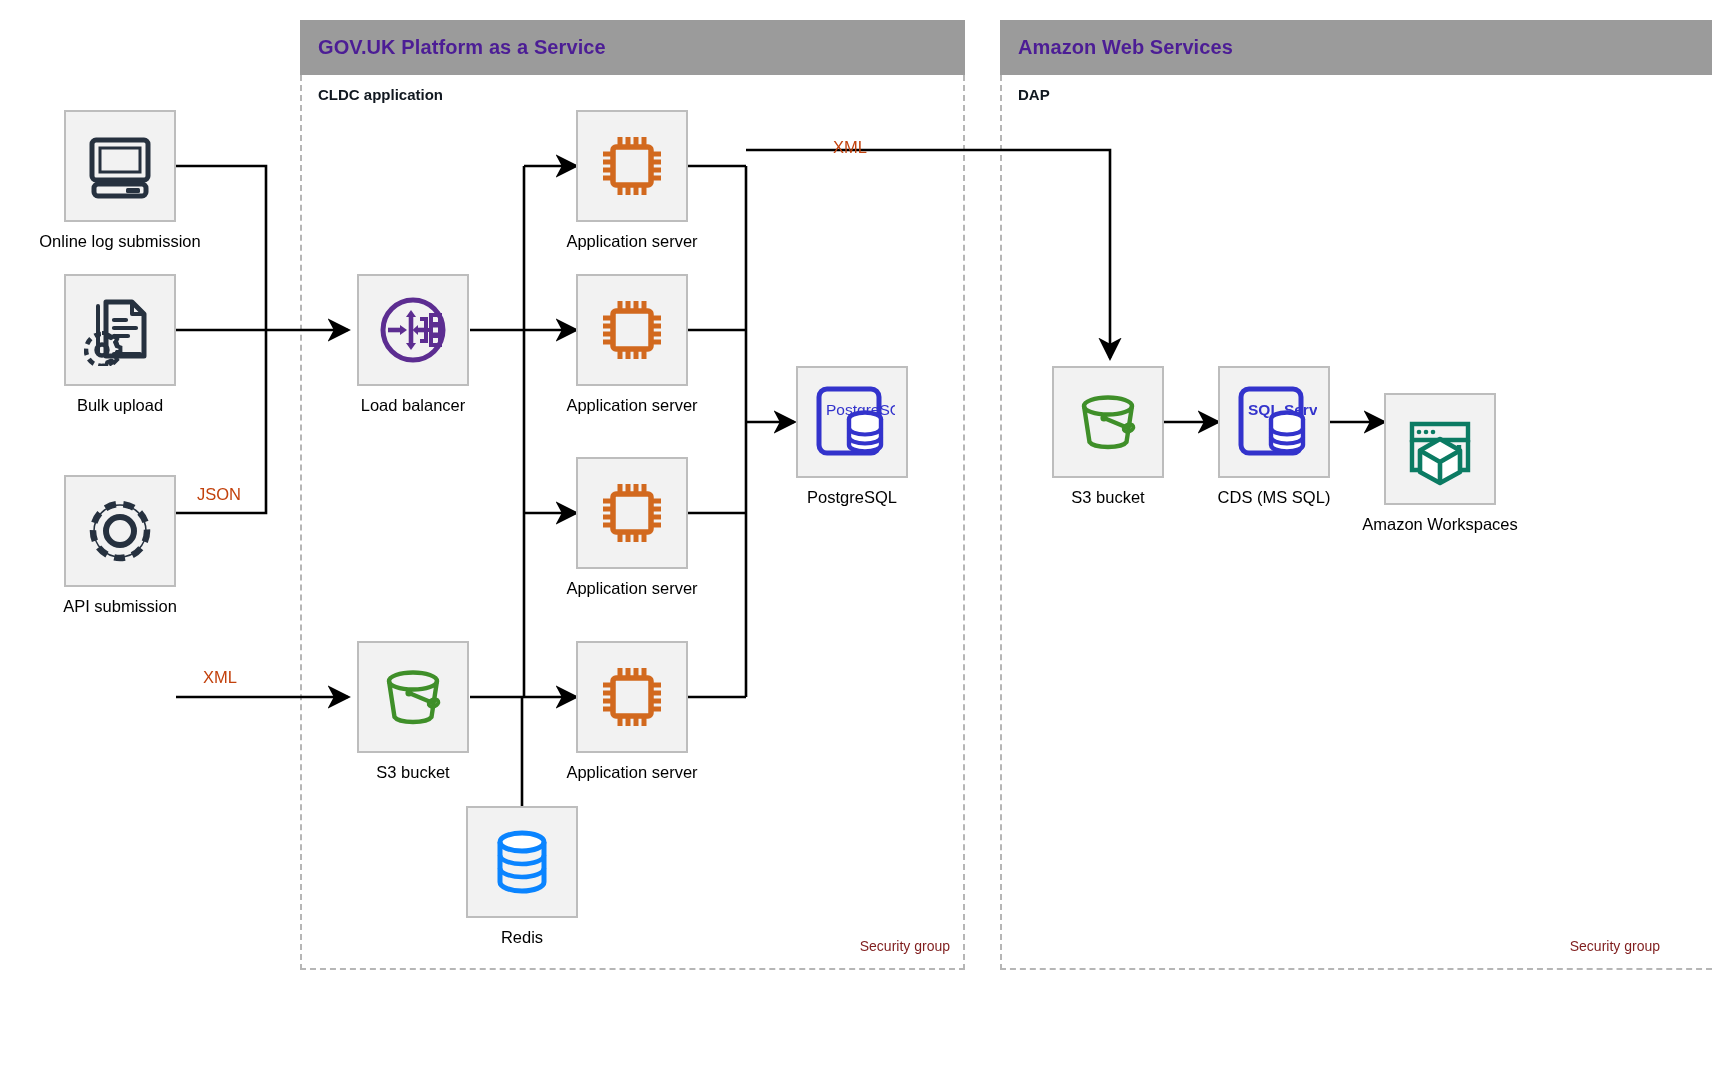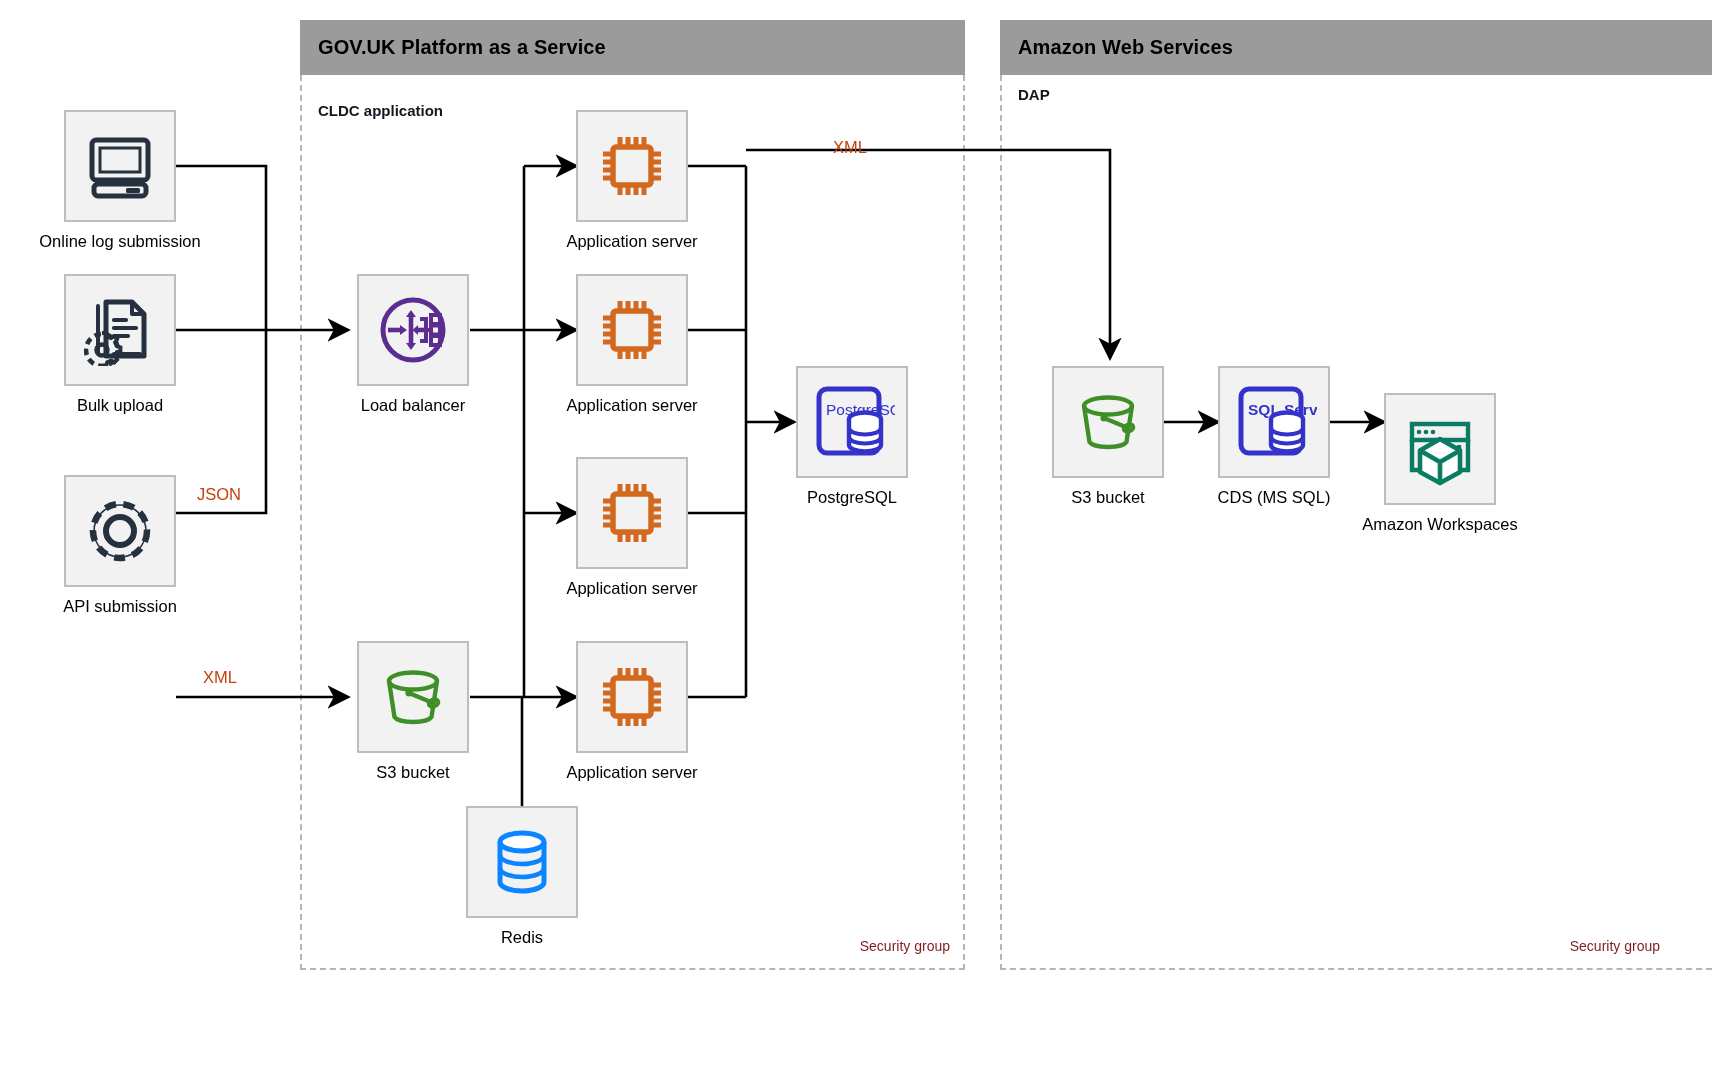--- a/index.html
+++ b/index.html
@@ -5,21 +5,21 @@
   html,body{margin:0;padding:0;background:#ffffff;}
   body{
     width:1712px;height:1082px;position:relative;overflow:hidden;
     font-family:"Liberation Sans", sans-serif;
     color:#1d2733;
   }
   .stage{position:absolute;left:0;top:0;width:1712px;height:1082px;}
 
   
   .group-header{
-    position:absolute;background:#9b9b9b;color:#000000;
+    position:absolute;background:#9b9b9b;color:#4c1d95;
     font-weight:bold;font-size:20px;letter-spacing:.1px;
     display:flex;align-items:center;padding-left:18px;box-sizing:border-box;
   }
   .group-body{
     position:absolute;border:2px dashed #b6b6b6;border-top:none;box-sizing:border-box;
   }
   .group-sublabel{
     position:absolute;font-weight:bold;font-size:15px;color:#111820;
   }
   .group-foot{
@@ -46,21 +46,21 @@
 </style>
 </head>
 <body>
 
 <div class="stage">
 
   <div class="group-header" style="left:300px;top:20px;width:665px;height:55px;">
     <span>GOV.UK Platform as a Service</span>
   </div>
   <div class="group-body" style="left:300px;top:75px;width:665px;height:895px;"></div>
-  <div class="group-sublabel" style="left:318px;top:86px;margin-top:16px;">CLDC application</div>
+  <div class="group-sublabel" style="left:318px;top:86px;">CLDC application</div>
   <div class="group-foot" style="left:705px;top:938px;width:245px;">Security group</div>
 
   <div class="group-header" style="left:1000px;top:20px;width:712px;height:55px;">
     <span>Amazon Web Services</span>
   </div>
   <div class="group-body" style="left:1000px;top:75px;width:712px;height:895px;border-right:none;"></div>
   <div class="group-sublabel" style="left:1018px;top:86px;">DAP</div>
   <div class="group-foot" style="left:1400px;top:938px;width:260px;">Security group</div>
 
   <svg class="edges" viewBox="0 0 1712 1082">

